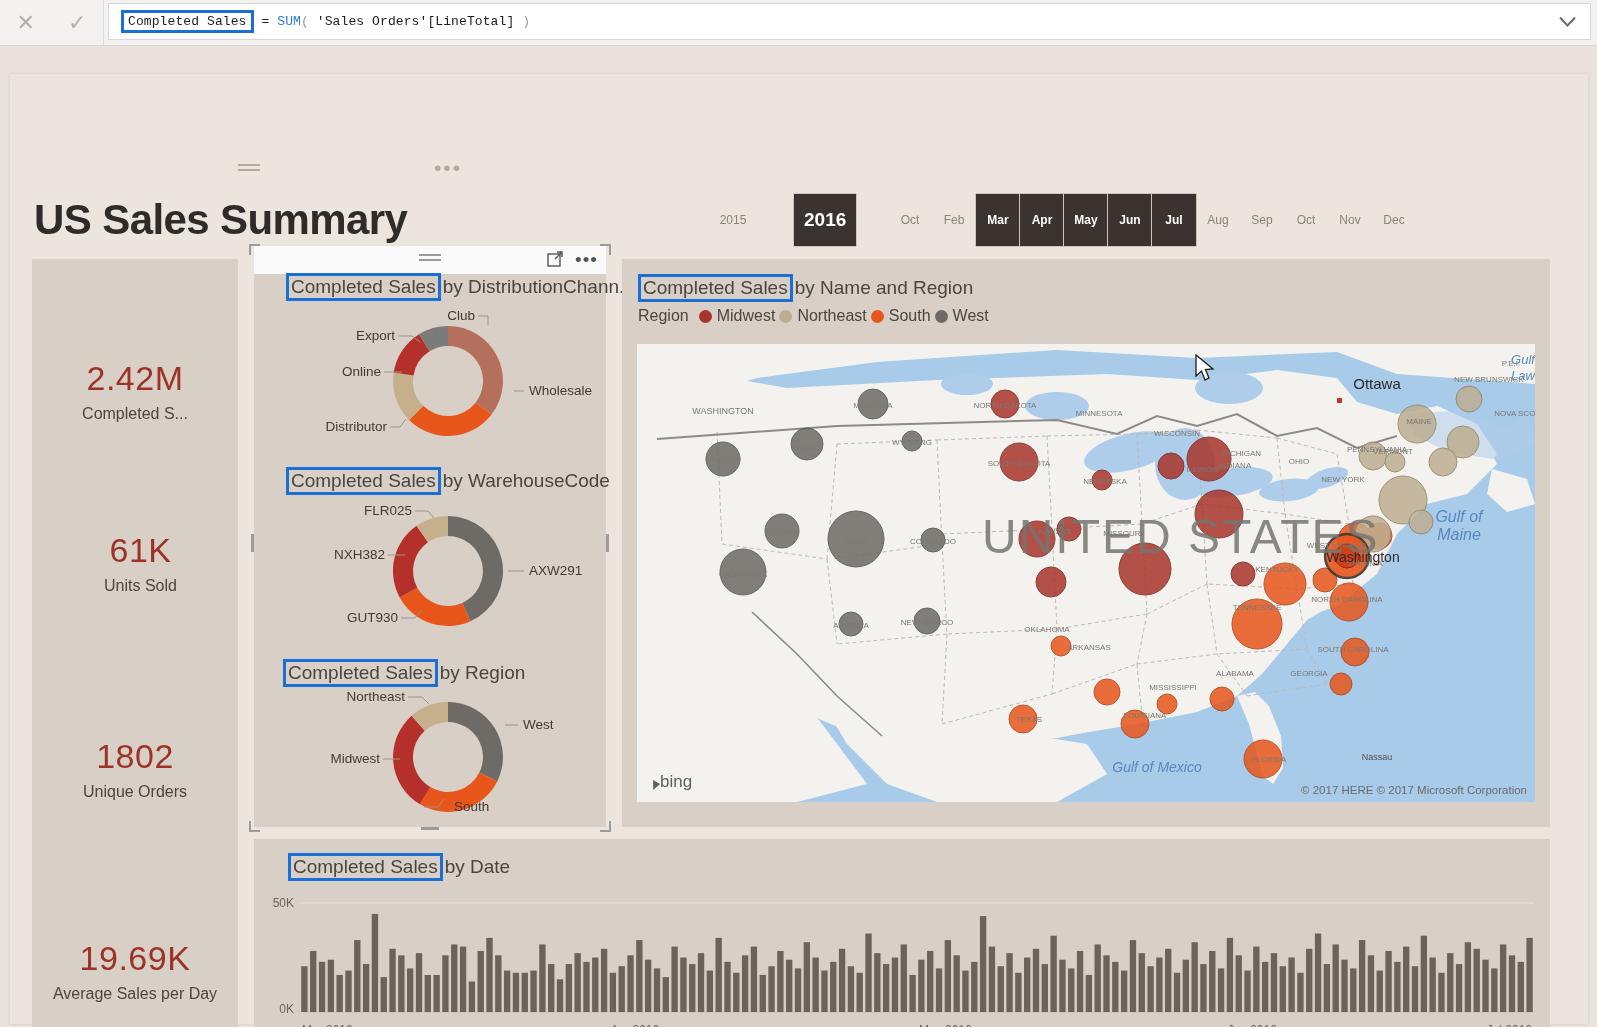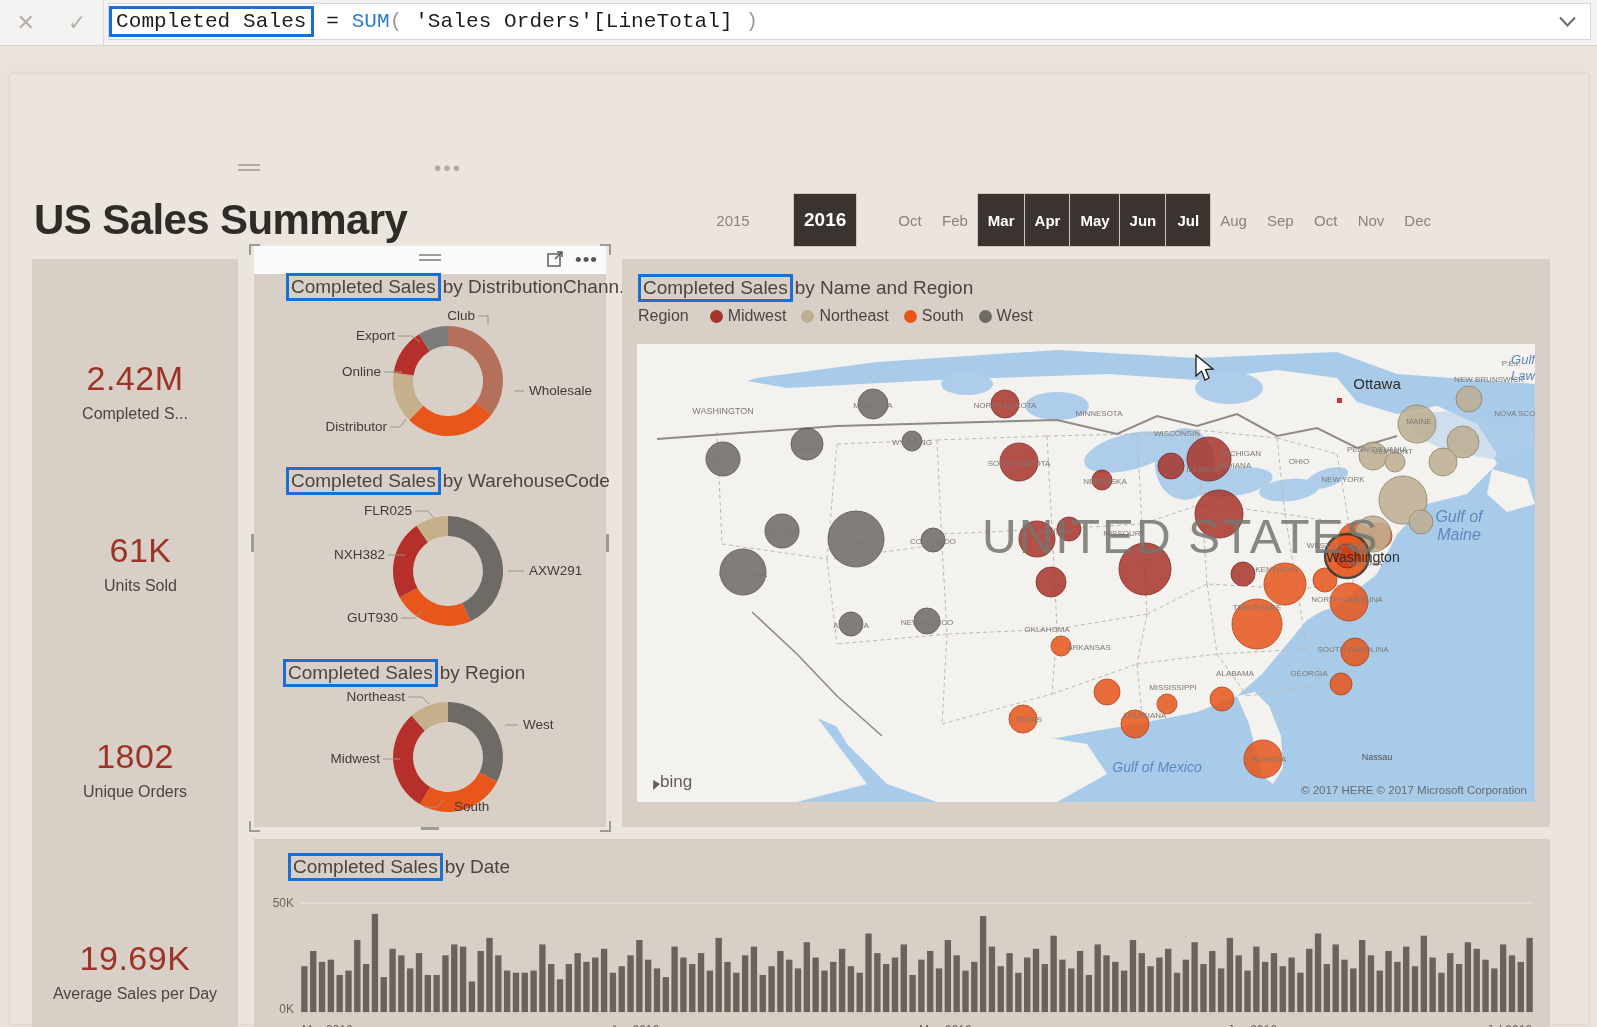--- a/index.html
+++ b/index.html
@@ -18,22 +18,22 @@
   .fb-icons {
     width: 104px; display: flex; align-items: center; justify-content: space-around;
     background: #f3f2f1; border-right: 1px solid #dedcda;
   }
   .fb-icon { color: #b4b0ac; font-size: 22px; line-height: 1; user-select: none; }
   .fb-input-wrap {
     flex: 1; margin: 3px 6px 5px 4px; background: #ffffff;
     border: 1px solid #d9d7d5; display: flex; align-items: center; position: relative;
   }
   .fb-text {
-    font-family: "Liberation Mono", monospace; font-size: 21px;
-    white-space: pre; color: #1c1c1c; letter-spacing: .1px;
+    font-family: "Liberation Mono", monospace; font-size: 13px;
+    white-space: pre; color: #1c1c1c; padding-left: 12px; letter-spacing: .1px;
   }
   .hl-blue {
     display: inline-block; border: 3px solid #1a6fd4; padding: 1px 4px;
     background: #ffffff; color: #1c1c1c;
   }
   .tok-fn { color: #2b7bd6; }
   .tok-paren { color: #9a9a9a; }
   .tok-str { color: #1c1c1c; }
   .fb-chevron {
     position: absolute; right: 14px; top: 50%; transform: translateY(-50%);
@@ -65,21 +65,21 @@
   #page-title {
     position: absolute; left: 24px; top: 122px;
     font-size: 42px; font-weight: bold; color: #2f2b28;
     letter-spacing: -0.6px;
   }
 
   
   #year-slicer { position: absolute; left: 696px; top: 120px; display: flex; align-items: center; }
   #month-slicer { position: absolute; left: 878px; top: 120px; display: flex; align-items: center; }
   .sl-item {
-    font-size: 15px; color: #8c8278; padding: 0 10px; height: 52px;
+    font-size: 12px; color: #8c8278; padding: 0 10px; height: 52px;
     display: flex; align-items: center; justify-content: center;
     min-width: 44px; cursor: pointer; user-select: none;
   }
   .sl-item.selected {
     background: #3b3330; color: #ffffff; font-weight: bold;
     box-shadow: 0 0 0 1px #cdc5bc;
   }
   .sl-item.sl-year { min-width: 54px; }
   .sl-item.sl-year.selected { font-size: 19px; margin-left: 34px; }
 
@@ -138,21 +138,21 @@
   .donut-svg-wrap { position: absolute; left: 0; top: 26px; width: 352px; }
   .donut-label { font-size: 13.5px; fill: #403b36; font-family: "Liberation Sans", sans-serif; }
 
   
   #map-visual {
     position: absolute; left: 612px; top: 185px; width: 928px; height: 568px;
     background: #d8d0c6;
   }
   #map-title { position: absolute; left: 16px; top: 15px; }
   #map-legend {
-    position: absolute; left: 16px; top: 48px; display: flex; align-items: center; gap: 15px;
+    position: absolute; left: 16px; top: 48px; display: flex; align-items: center; gap: 4px;
   }
   .leg-title { font-size: 16px; color: #4b4540; margin-right: 6px; }
   .leg-item { display: flex; align-items: center; gap: 5px; font-size: 16px; color: #4b4540; }
   .leg-dot { width: 13px; height: 13px; border-radius: 50%; display: inline-block; }
   #map-area {
     position: absolute; left: 15px; top: 85px; width: 898px; height: 458px;
     background: #aecdea; overflow: hidden;
   }
   .bing-logo {
     position: absolute; left: 12px; bottom: 10px; display: flex; align-items: center;

